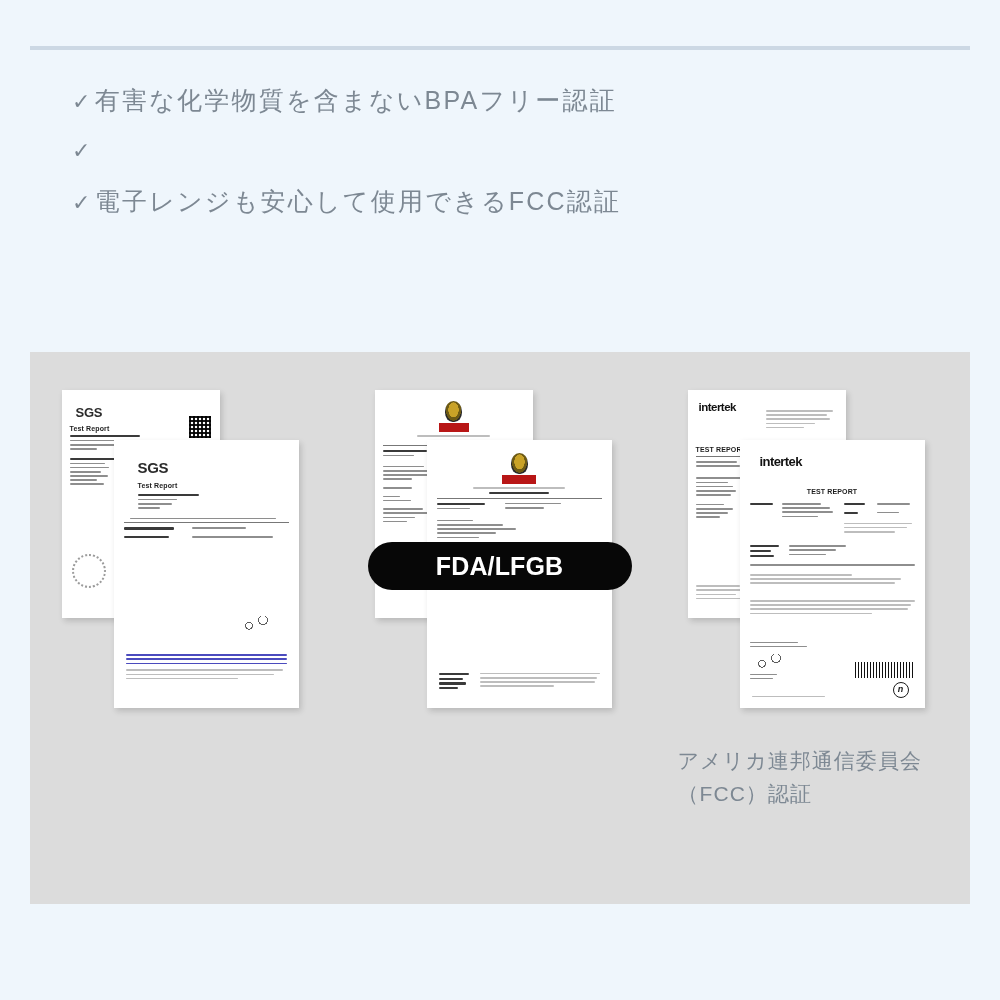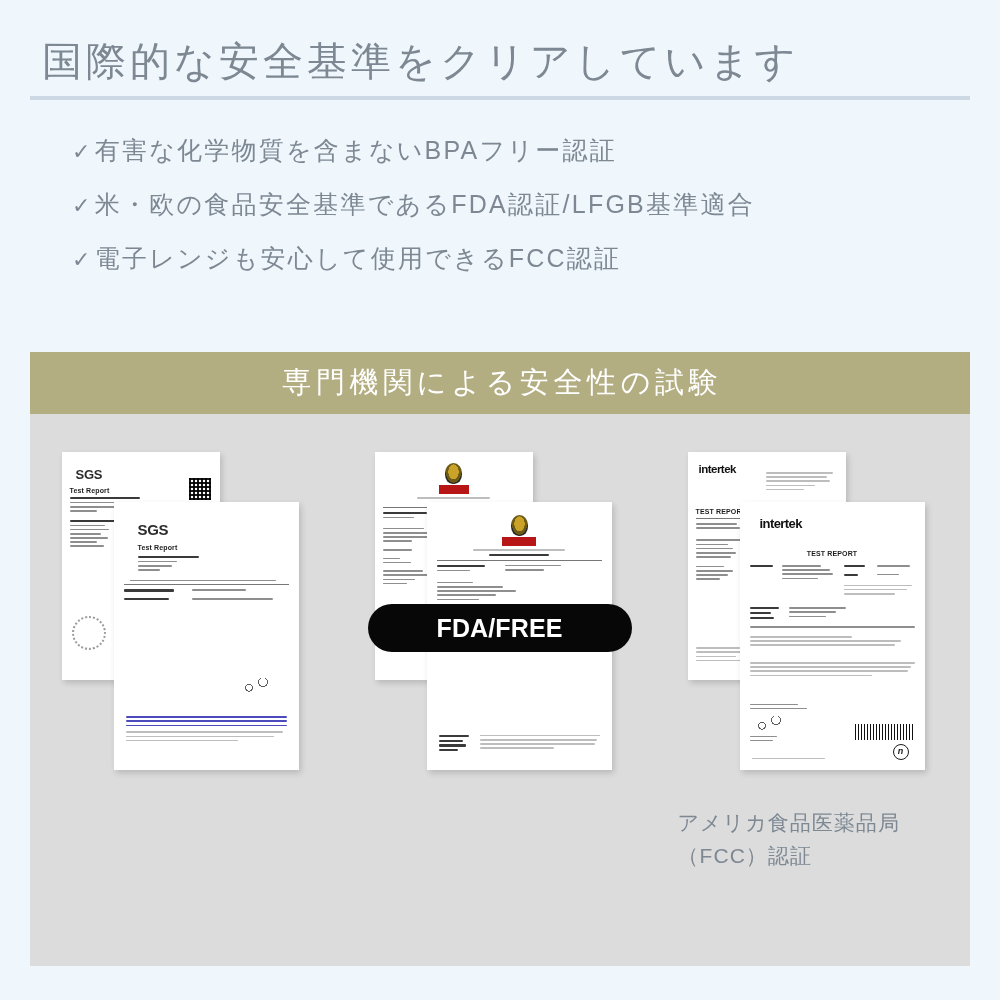--- a/index.html
+++ b/index.html
@@ -307,44 +307,39 @@
     letter-spacing: 0.05em;
     text-align: left;
   }
 </style>
 </head>
 <body>
 
 <div class="page">
 
   <div class="header">
-    <h1 class="page-title">国際的な安全基準をクリアしています</h1>
     <div class="title-rule"></div>
 
     <ul class="bullets">
       <li class="bullet">
         <span class="check-icon">✓</span>
         <span>有害な化学物質を含まないBPAフリー認証</span>
       </li>
       <li class="bullet">
         <span class="check-icon">✓</span>
-        <span>米・欧の食品安全基準であるFDA認証/LFGB基準適合</span>
       </li>
       <li class="bullet">
         <span class="check-icon">✓</span>
         <span>電子レンジも安心して使用できるFCC認証</span>
       </li>
     </ul>
   </div>
 
   <div class="test-section">
 
-    <div class="section-banner">
-      <span class="section-banner-label">専門機関による安全性の試験</span>
-    </div>
 
     <div class="cert-area">
       <div class="cert-grid">
 
         <div class="cert-col">
           <div class="doc-stack">
 
             <div class="doc doc-back">
               <div class="doc-logo-sgs">SGS</div>
               <div class="doc-heading">Test Report</div>
@@ -502,21 +497,21 @@
                     <div class="ln faint" style="width:100%"></div>
                       <div class="ln faint" style="width:98%"></div>
                     <div class="ln faint" style="width:96%"></div>
                       <div class="ln faint" style="width:62%"></div>
                   </div>
                 </div>
               </div>
             </div>
 
             <div class="badge">
-              <span class="badge-label">FDA/FREE</span>
+              <span class="badge-label">FDA/LFGB</span>
             </div>
           </div>
 
         </div>
 
         <div class="cert-col">
           <div class="doc-stack">
 
             <div class="doc doc-back">
               <div class="doc-logo-intertek">intertek</div>
@@ -642,19 +637,19 @@
               </div>
               <div class="barcode"></div>
               <div class="ul-mark">n</div>
               <div style="position:absolute;left:12px;bottom:8px;width:52%">
                 <div class="ln faint" style="width:76%"></div>
               </div>
             </div>
 
           </div>
 
-          <div class="cert-caption">アメリカ食品医薬品局（FCC）認証</div>
+          <div class="cert-caption">アメリカ連邦通信委員会（FCC）認証</div>
         </div>
 
       </div>
     </div>
   </div>
 </div>
 
 </body></html>

